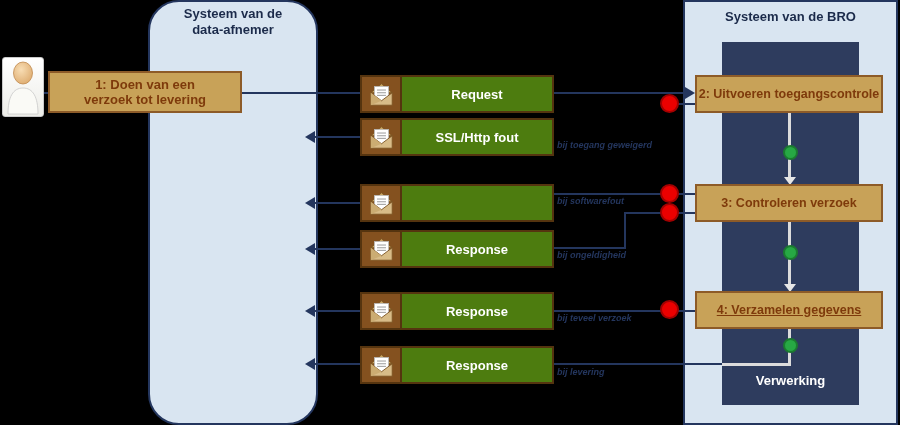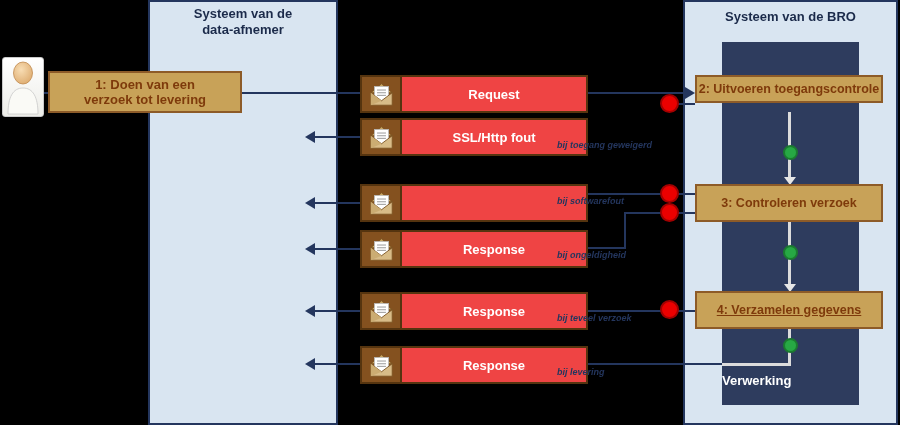--- a/index.html
+++ b/index.html
@@ -4,53 +4,53 @@
 <style>
   html,body{margin:0;padding:0;background:#000;}
   .canvas{
     position:relative;width:900px;height:425px;background:#000;
     font-family:"Liberation Sans",sans-serif;overflow:hidden;
   }
   
   .lane{position:absolute;top:0;height:425px;background:#D9E5F1;border:2px solid #24365E;box-sizing:border-box;z-index:1;}
   .lane-title{position:absolute;left:0;right:0;text-align:center;color:#1B2A4A;font-weight:bold;font-size:13px;line-height:16px;white-space:pre-line;}
   .inner-rect{position:absolute;left:722px;top:42px;width:137px;height:363px;background:#2E3C5E;z-index:2;}
-  .verwerking{position:absolute;left:722px;top:373px;width:137px;text-align:left;color:#FFF;font-weight:bold;font-size:13px;z-index:7;}
+  .verwerking{position:absolute;left:722px;top:373px;width:137px;text-align:center;color:#FFF;font-weight:bold;font-size:13px;z-index:7;}
   
   .hline{position:absolute;height:2px;background:#24365E;z-index:4;}
   .vline{position:absolute;width:2px;background:#24365E;z-index:4;}
   .wvline{position:absolute;width:3px;background:#DCDCDC;z-index:3;}
   .whline{position:absolute;height:3px;background:#DCDCDC;z-index:3;}
   
   .arr-right{position:absolute;width:0;height:0;border-top:6px solid transparent;border-bottom:6px solid transparent;border-left:10px solid #24365E;z-index:5;}
   .arr-left{position:absolute;width:0;height:0;border-top:6px solid transparent;border-bottom:6px solid transparent;border-right:10px solid #24365E;z-index:5;}
   .arr-down{position:absolute;width:0;height:0;border-left:6px solid transparent;border-right:6px solid transparent;border-top:8px solid #E6E6E6;z-index:3;}
   
   .step{position:absolute;background:#C8A258;border:2px solid #8D5B28;box-sizing:border-box;z-index:5;
         display:flex;align-items:center;justify-content:center;text-align:center;
         color:#7E3A0B;font-weight:bold;font-size:12.5px;line-height:15px;white-space:pre-line;}
   .step.nowrap{white-space:nowrap;}
   
-  .msg{position:absolute;left:360px;width:228px;height:38px;background:#ef4444;border:2px solid #55340F;box-sizing:border-box;z-index:5;display:flex;align-items:stretch;}
+  .msg{position:absolute;left:360px;width:194px;height:38px;background:#4d7c0f;border:2px solid #55340F;box-sizing:border-box;z-index:5;display:flex;align-items:stretch;}
   .msg-icon{width:38px;border-right:2px solid #55340F;background:#84511F;display:flex;align-items:center;justify-content:center;}
   .msg-label{flex:1;display:flex;align-items:center;justify-content:center;color:#FFF;font-weight:bold;font-size:13px;}
   
   .reddot{position:absolute;width:19px;height:19px;border-radius:50%;background:#EB0000;border:2px solid #A30000;box-sizing:border-box;z-index:6;}
   .greendot{position:absolute;width:15px;height:15px;border-radius:50%;background:#27A844;border:2px solid #1B7A30;box-sizing:border-box;z-index:6;}
   
   .note{position:absolute;left:557px;color:#24365E;font-size:9px;font-weight:bold;font-style:italic;white-space:nowrap;z-index:6;}
   
   .actor{position:absolute;left:2px;top:57px;width:42px;height:60px;background:linear-gradient(#FFFFFF,#EDEDE8);border:1px solid #C9C9C9;border-radius:3px;box-sizing:border-box;z-index:5;display:flex;align-items:center;justify-content:center;}
 </style>
 </head>
 <body>
 
 <div class="canvas">
 
-  <div class="lane" style="left:148px;width:190px;">
+  <div class="lane" style="left:148px;width:170px;border-radius:31px;">
     <div class="lane-title" style="top:4px;">Systeem van de
 data-afnemer</div>
   </div>
   <div class="lane" style="left:683px;width:215px;">
     <div class="lane-title" style="top:7px;">Systeem van de BRO</div>
   </div>
   <div class="inner-rect"></div>
   <div class="verwerking">Verwerking</div>
 
   <div class="wvline" style="left:788px;top:112px;height:65px;"></div>
@@ -95,21 +95,21 @@
       </defs>
       <ellipse cx="19" cy="14" rx="9.5" ry="11" fill="url(#headg)" stroke="#C08A4F" stroke-width="0.8"></ellipse>
       <path d="M4,55 C4,38 9,29 19,29 C29,29 34,38 34,55 Z" fill="#FAFAF6" stroke="#C9C9C9" stroke-width="0.8"></path>
     </svg>
   </div>
 
   <div class="step" style="left:48px;top:71px;width:194px;height:42px;font-size:13px;">
     <span>1: Doen van een
 verzoek tot levering</span>
   </div>
-  <div class="step nowrap" style="left:695px;top:75px;width:188px;height:28px;">
+  <div class="step nowrap" style="left:695px;top:75px;width:188px;height:38px;">
     <span>2: Uitvoeren toegangscontrole</span>
   </div>
   <div class="step nowrap" style="left:695px;top:184px;width:188px;height:38px;">
     <span>3: Controleren verzoek</span>
   </div>
   <div class="step nowrap" style="left:695px;top:291px;width:188px;height:38px;text-decoration:underline;">
     <span>4: Verzamelen gegevens</span>
   </div>
 
   <div class="msg" style="top:75px;">

